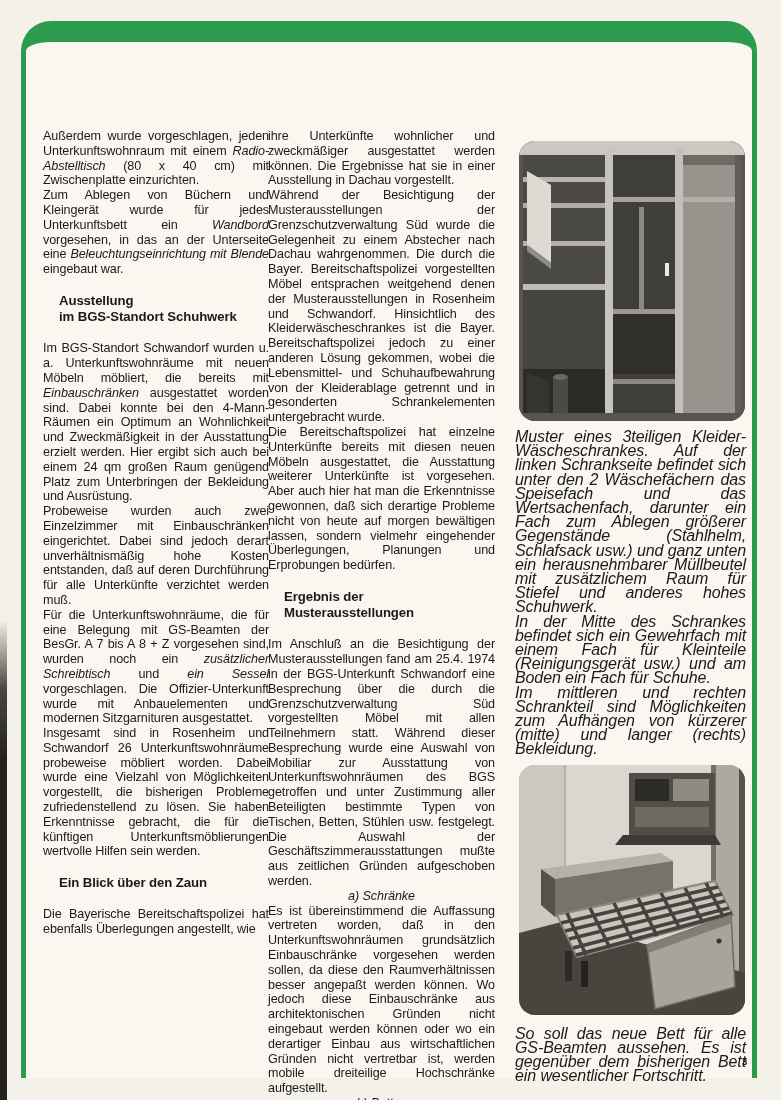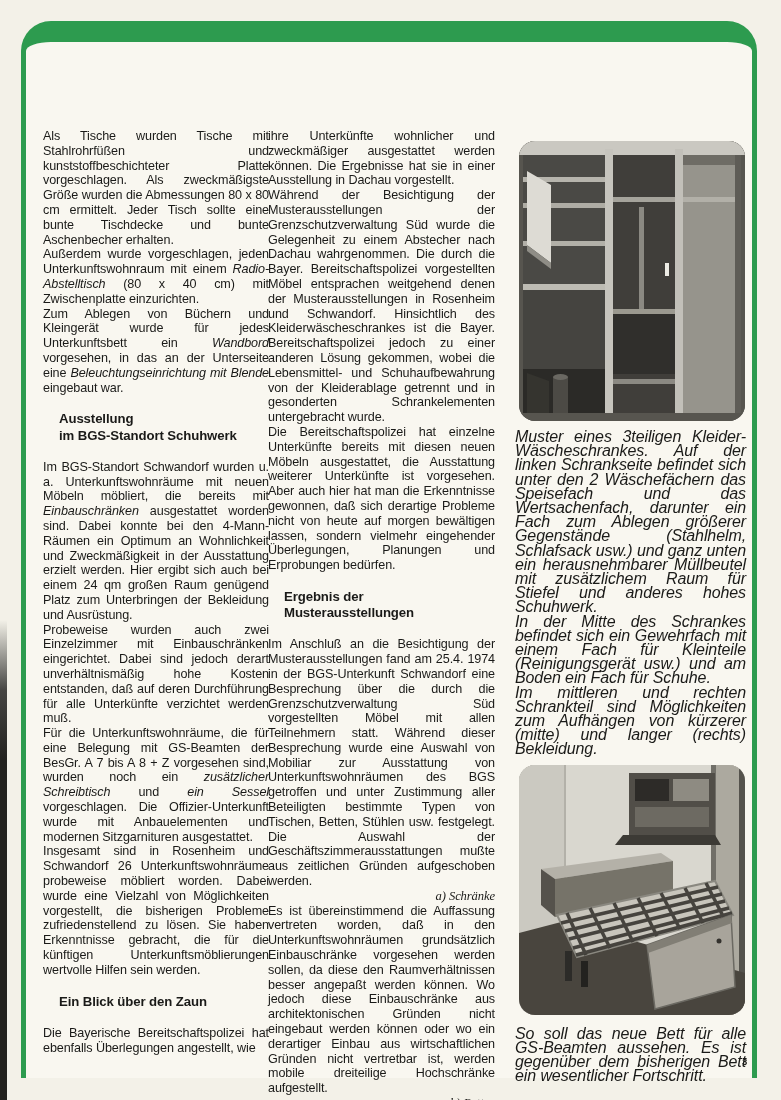--- a/index.html
+++ b/index.html
@@ -17,40 +17,39 @@
   }
   .col{position:absolute;text-align:justify;}
   .col1{left:43px;top:129px;width:226px;}
   .col2{left:268px;top:129px;width:227px;}
   .col3{left:515px;top:141px;width:231px;text-align:justify;}
   p.body-p{margin:0;font-size:12.6px;line-height:14.8px;letter-spacing:-0.1px;}
   h3.heading{margin:16px;font-size:13.2px;line-height:16.2px;font-weight:bold;letter-spacing:-0.1px;text-align:left;}
   .gap-ausstellung{margin-top:50px;margin-bottom:8px;}
   .gap-zaun{margin-top:44px;margin-bottom:8px;}
   .gap-ergebnis{margin-top:30px;margin-bottom:9px;}
-  .subheading{margin:26px 0 0 0;font-size:12.8px;line-height:15px;font-style:italic;text-align:right;font-family:Liberation Serif, serif;}
+  .subheading{margin:26px 0 0 0;font-size:12.8px;line-height:15px;font-style:italic;text-align:center;}
   .photo{width:226px;height:280px;margin-left:4px;border-radius:16px;overflow:hidden;background:#57554f;}
   .photo svg{display:block;width:100%;height:100%;}
   .photo2{height:250px;margin-top:8px;}
   .caption{margin-top:9px;}
   .caption p{margin:0;font-size:16px;line-height:14.2px;font-style:italic;letter-spacing:-0.1px;}
   .caption2{margin-top:12px;}
   .page-number{position:absolute;left:742px;top:1056px;font-size:9.5px;font-weight:bold;}
   .scan-edge{
     position:absolute;left:0;top:620px;width:7px;height:480px;
     background:linear-gradient(180deg,rgba(40,40,38,0) 0,rgba(40,40,38,.85) 70px,#23221f 140px,#23221f 100%);
   }
 </style>
 </head>
 <body>
 
 <div class="frame"></div>
 
 <div class="col col1">
-  <p class="body-p">Als Tische wurden Tische mit Stahlrohrfüßen und kunststoffbeschichteter Platte vorgeschlagen. Als zweckmäßigste Größe wurden die Abmessungen 80 x 80 cm ermittelt. Jeder Tisch sollte eine bunte Tischdecke und bunte Aschenbecher erhalten.</p>
   <p class="body-p">Außerdem wurde vorgeschlagen, jeden Unterkunftswohnraum mit einem <i>Radio-Abstelltisch</i> (80 x 40 cm) mit Zwischenplatte einzurichten.</p>
   <p class="body-p">Zum Ablegen von Büchern und Kleingerät wurde für jedes Unterkunftsbett ein <i>Wandbord</i> vorgesehen, in das an der Unterseite eine <i>Beleuchtungseinrichtung mit Blende</i> eingebaut war.</p>
   <h3 class="heading gap-ausstellung">
     <span>Ausstellung</span><br>
     <span>im BGS-Standort Schuhwerk</span>
   </h3>
   <p class="body-p">Im BGS-Standort Schwandorf wurden u. a. Unterkunftswohnräume mit neuen Möbeln möbliert, die bereits mit <i>Einbauschränken</i> ausgestattet worden sind. Dabei konnte bei den 4-Mann-Räumen ein Optimum an Wohnlichkeit und Zweckmäßigkeit in der Ausstattung erzielt werden. Hier ergibt sich auch bei einem 24 qm großen Raum genügend Platz zum Unterbringen der Bekleidung und Ausrüstung.</p>
   <p class="body-p">Probeweise wurden auch zwei Einzelzimmer mit Einbauschränken eingerichtet. Dabei sind jedoch derart unverhältnismäßig hohe Kosten entstanden, daß auf deren Durchführung für alle Unterkünfte verzichtet werden muß.</p>
   <p class="body-p">Für die Unterkunftswohnräume, die für eine Belegung mit GS-Beamten der BesGr. A 7 bis A 8 + Z vorgesehen sind, wurden noch ein <i>zusätzlicher Schreibtisch</i> und <i>ein Sessel</i> vorgeschlagen. Die Offizier-Unterkunft wurde mit Anbauelementen und modernen Sitzgarnituren ausgestattet.</p>
   <p class="body-p">Insgesamt sind in Rosenheim und Schwandorf 26 Unterkunftswohnräume probeweise möbliert worden. Dabei wurde eine Vielzahl von Möglichkeiten vorgestellt, die bisherigen Probleme zufriedenstellend zu lösen. Sie haben Erkenntnisse gebracht, die für die künftigen Unterkunftsmöblierungen wertvolle Hilfen sein werden.</p>

